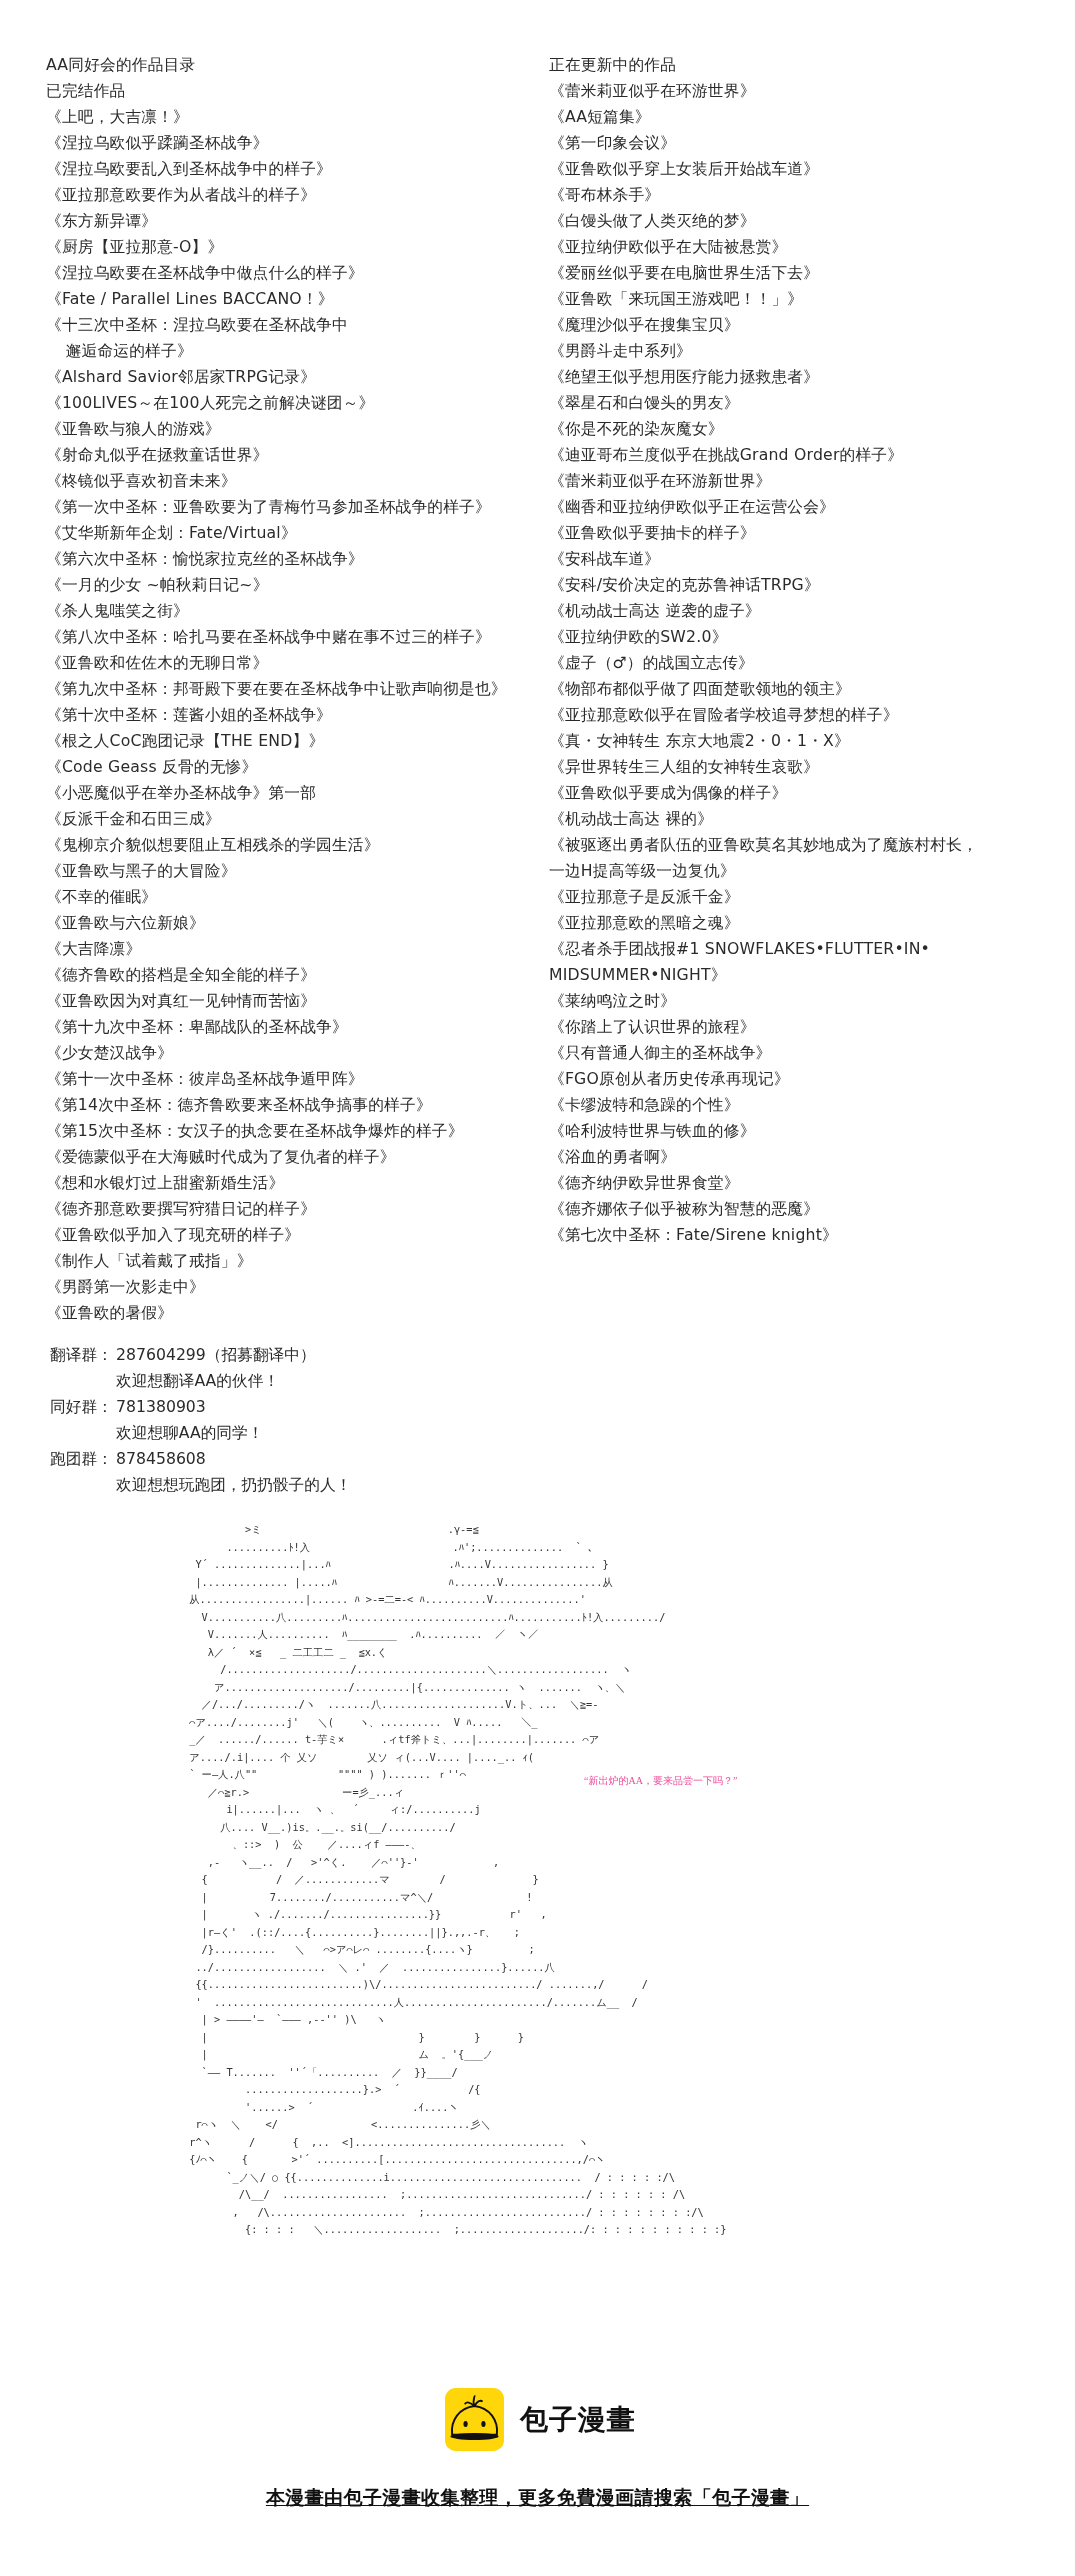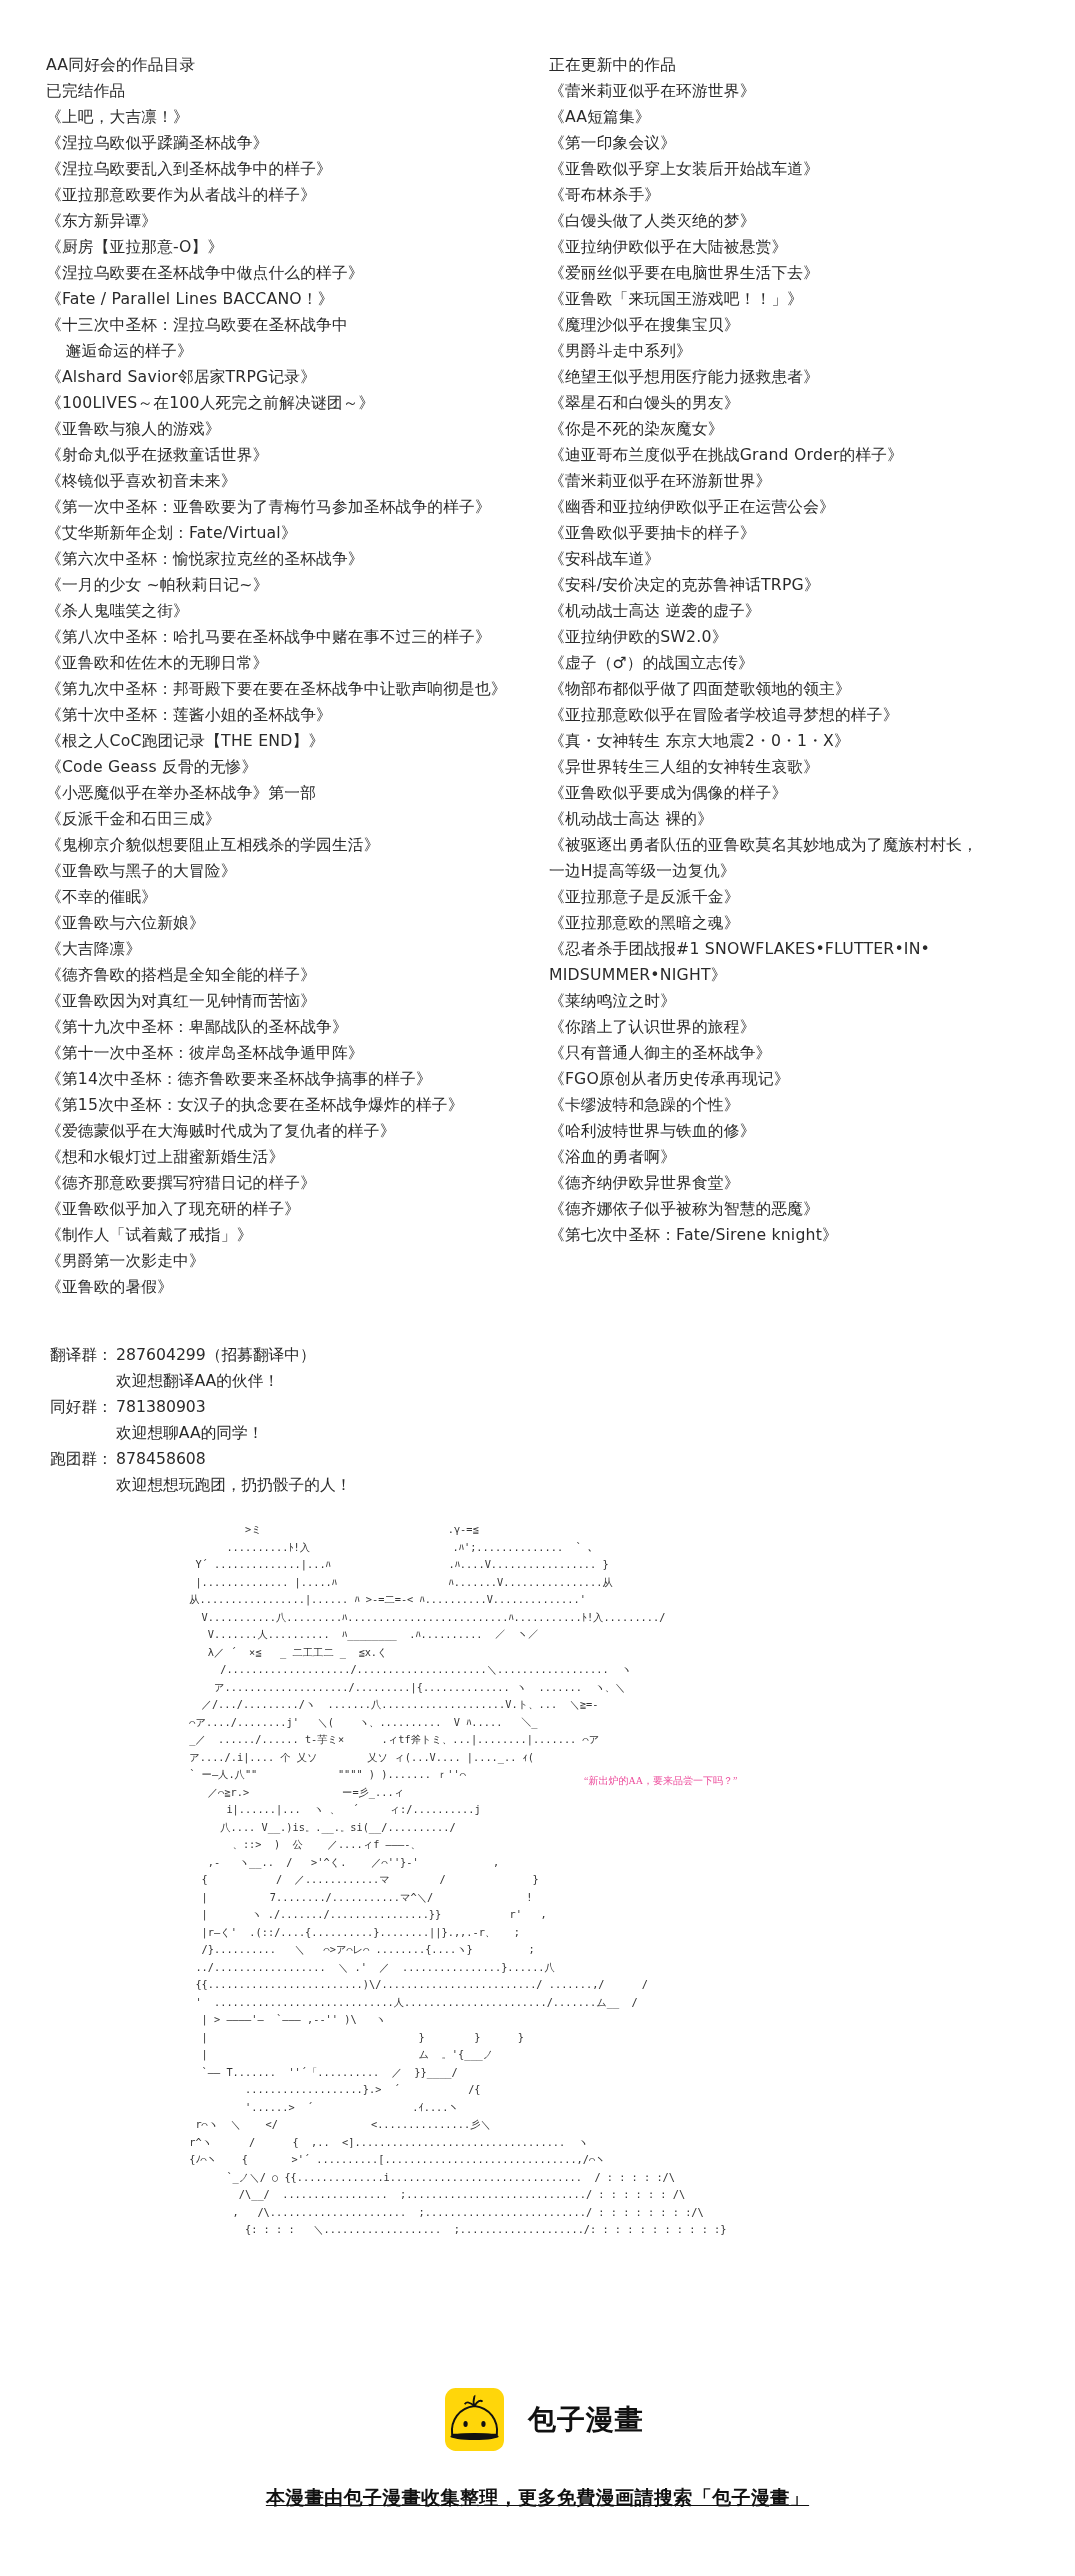--- a/index.html
+++ b/index.html
@@ -11,21 +11,21 @@
   .line{white-space:nowrap;}
   .line.indent{padding-left:19.7px;}
   .contacts{position:absolute;left:50px;top:1342px;font-size:15.7px;line-height:26px;}
   .contact-row{display:flex;}
   .contact-label{width:66px;flex:none;}
   .contact-note{padding-left:66px;}
   .aa{position:absolute;left:183px;top:1521px;width:376px;height:787px;
       font-family:"DejaVu Sans Mono","Liberation Mono",monospace;font-size:10.3px;line-height:17.5px;
       color:#333;white-space:pre;}
   .speech{position:absolute;left:584px;top:1774px;font-size:10px;color:#ec4899;white-space:nowrap;font-family:Liberation Serif, serif;}
-  .brand{position:absolute;left:445px;top:2388px;display:flex;align-items:center;gap:8px;}
+  .brand{position:absolute;left:445px;top:2388px;display:flex;align-items:center;}
   .logo{width:59px;height:63px;background:#FFD60A;border-radius:10.7px;position:relative;overflow:hidden;}
   .logo svg{position:absolute;left:0;top:0;}
   .brand-name{margin-left:16px;font-size:28px;font-weight:bold;color:#111;letter-spacing:0.9px;}
   .footer-note{position:absolute;left:0;width:1075px;top:2485px;text-align:center;
       font-size:19px;font-weight:bold;color:#111;letter-spacing:0.4px;text-decoration:underline;}
 </style>
 </head>
 <body>
 
 <div class="col col-left">
@@ -61,20 +61,21 @@
       <div class="line">《小恶魔似乎在举办圣杯战争》第一部</div>
       <div class="line">《反派千金和石田三成》</div>
       <div class="line">《鬼柳京介貌似想要阻止互相残杀的学园生活》</div>
       <div class="line">《亚鲁欧与黑子的大冒险》</div>
       <div class="line">《不幸的催眠》</div>
       <div class="line">《亚鲁欧与六位新娘》</div>
       <div class="line">《大吉降凛》</div>
       <div class="line">《德齐鲁欧的搭档是全知全能的样子》</div>
       <div class="line">《亚鲁欧因为对真红一见钟情而苦恼》</div>
       <div class="line">《第十九次中圣杯：卑鄙战队的圣杯战争》</div>
+      <div class="line">《少女楚汉战争》</div>
       <div class="line">《第十一次中圣杯：彼岸岛圣杯战争遁甲阵》</div>
       <div class="line">《第14次中圣杯：德齐鲁欧要来圣杯战争搞事的样子》</div>
       <div class="line">《第15次中圣杯：女汉子的执念要在圣杯战争爆炸的样子》</div>
       <div class="line">《爱德蒙似乎在大海贼时代成为了复仇者的样子》</div>
       <div class="line">《想和水银灯过上甜蜜新婚生活》</div>
       <div class="line">《德齐那意欧要撰写狩猎日记的样子》</div>
       <div class="line">《亚鲁欧似乎加入了现充研的样子》</div>
       <div class="line">《制作人「试着戴了戒指」》</div>
       <div class="line">《男爵第一次影走中》</div>
       <div class="line">《亚鲁欧的暑假》</div>

